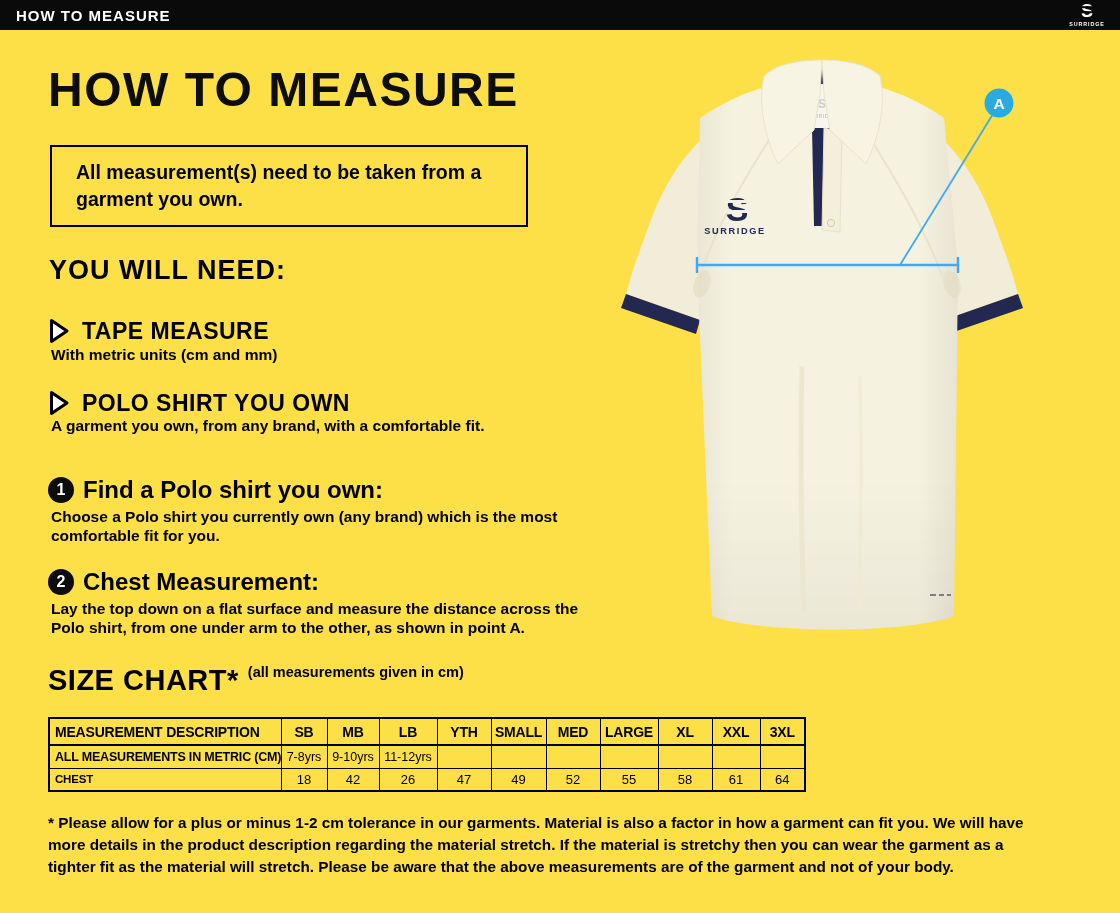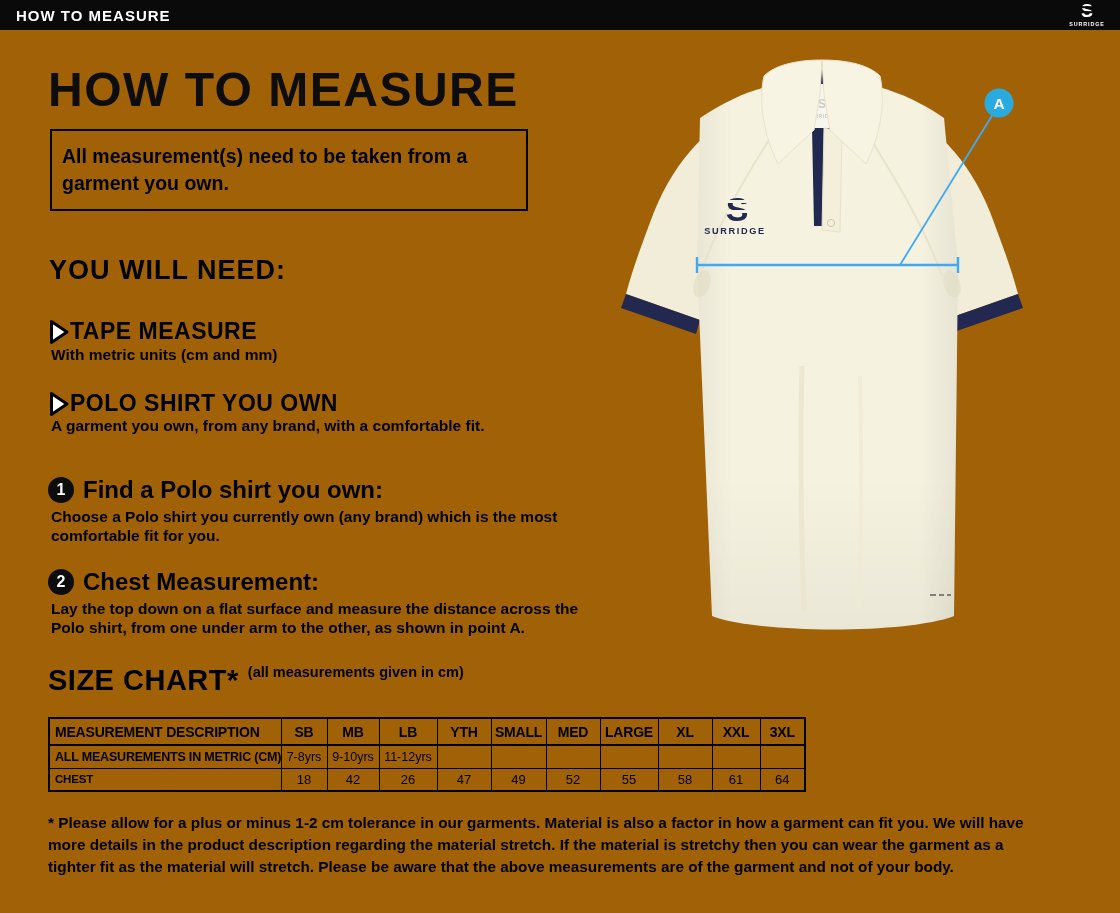--- a/index.html
+++ b/index.html
@@ -1,50 +1,50 @@
 <!DOCTYPE html>
 <html><head>
 <meta charset="utf-8">
 <style>
   * { box-sizing: border-box; margin: 0; padding: 0; }
   html, body { background: #fff; }
   body { font-family: "Liberation Sans", sans-serif; color: #000; }
   #page {
     position: relative; width: 1120px; height: 913px;
-    background: #a16207; overflow: hidden;
+    background: #fde047; overflow: hidden;
   }
   .abs { position: absolute; }
 
   
   #topbar {
     position: absolute; left: 0; top: 0; width: 1120px; height: 30px;
     background: #0a0a0a; display: flex; align-items: center;
   }
   #topbar-title {
     color: #fff; font-size: 15px; font-weight: bold; letter-spacing: 1px;
     padding-left: 16px;
   }
   #topbar-logo { position: absolute; right: 8px; top: 1px; }
 
   
   #main-heading {
     left: 48px; top: 62px; font-size: 48px; font-weight: bold;
     letter-spacing: 1.5px; color: #0d0d0d; white-space: nowrap;
   }
   #notice-box {
-    left: 50px; top: 129px; width: 478px;
-    border: 2px solid #000; padding: 12px 10px;
+    left: 50px; top: 145px; width: 478px;
+    border: 2px solid #000; padding: 12px 24px;
     font-size: 19.5px; font-weight: bold; line-height: 1.38;
   }
   #ywn-title {
     left: 49px; top: 255px; font-size: 27px; font-weight: bold;
     letter-spacing: 1px; white-space: nowrap;
   }
 
-  .need-item-row { display: flex; align-items: flex-end; gap: 0; }
+  .need-item-row { display: flex; align-items: flex-start; gap: 12px; }
   .need-label { font-size: 23px; font-weight: bold; letter-spacing: .5px; white-space: nowrap; }
   .need-desc { font-size: 15.5px; font-weight: bold; white-space: nowrap; }
 
   .step-row { display: flex; align-items: center; gap: 9px; }
   .step-badge {
     width: 26px; height: 26px; border-radius: 50%; background: #0d0d0d;
     color: #fff; font-size: 16px; font-weight: bold;
     display: flex; align-items: center; justify-content: center; flex: 0 0 auto;
   }
   .step-title { font-size: 24px; font-weight: bold; white-space: nowrap; }

